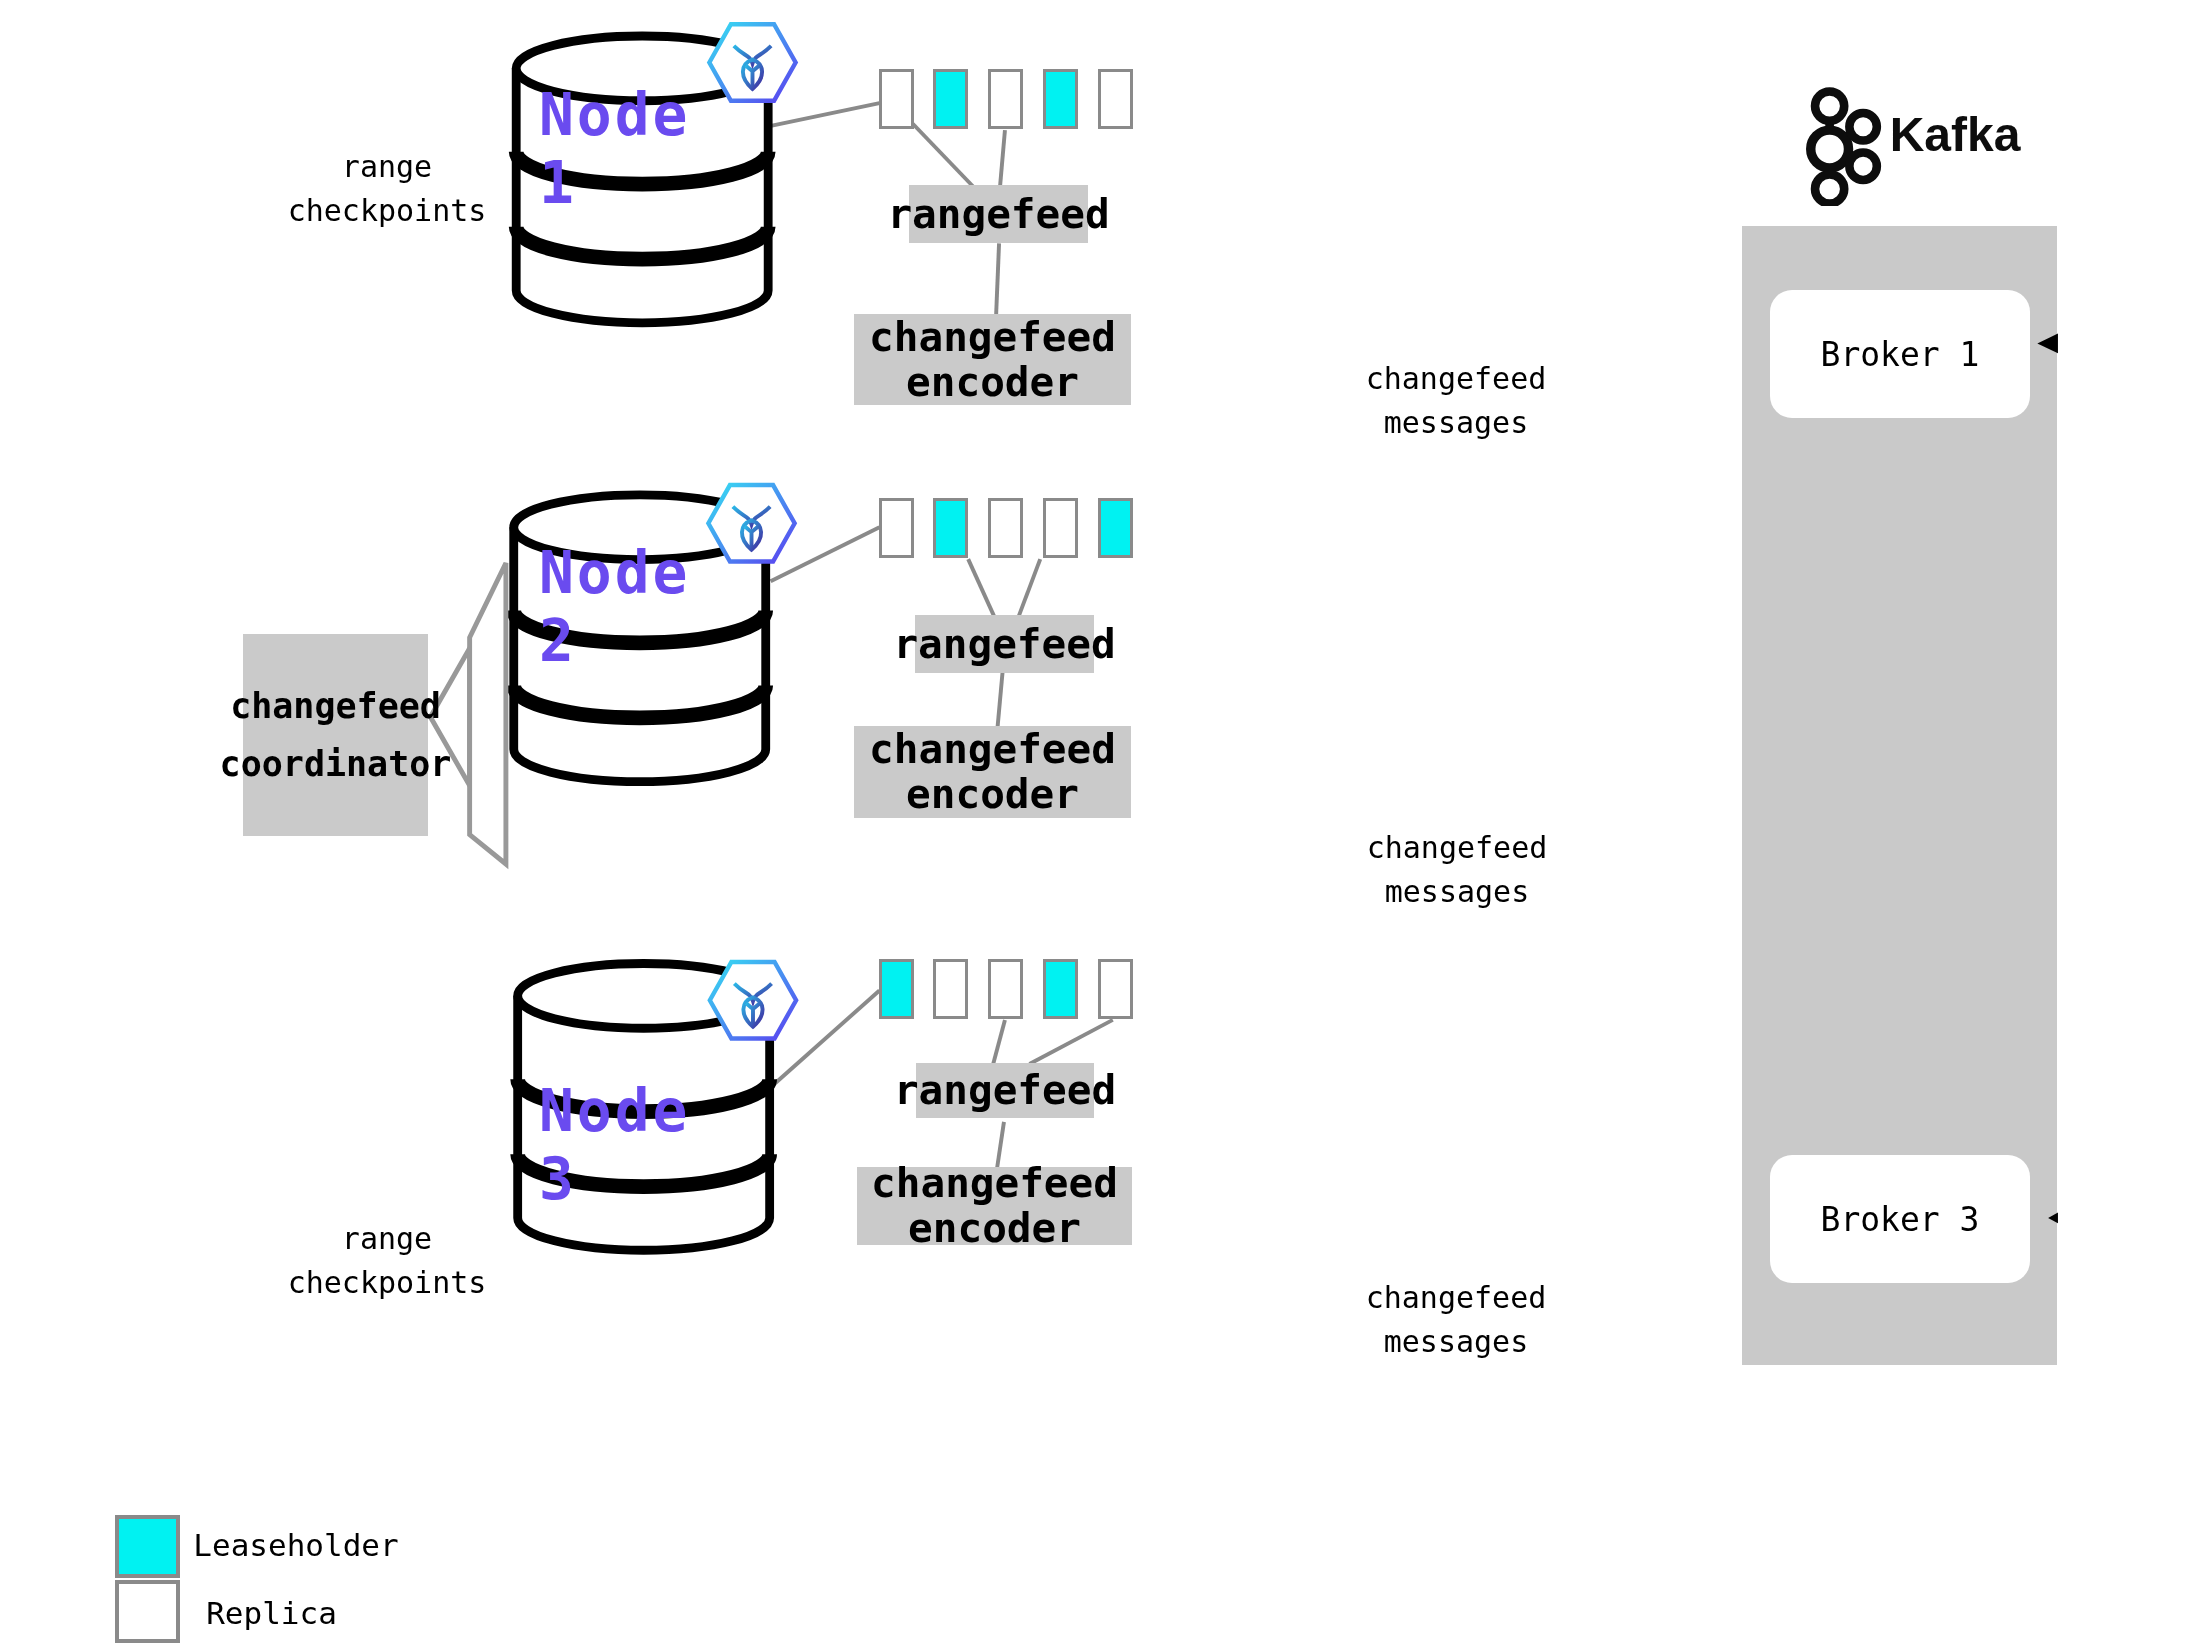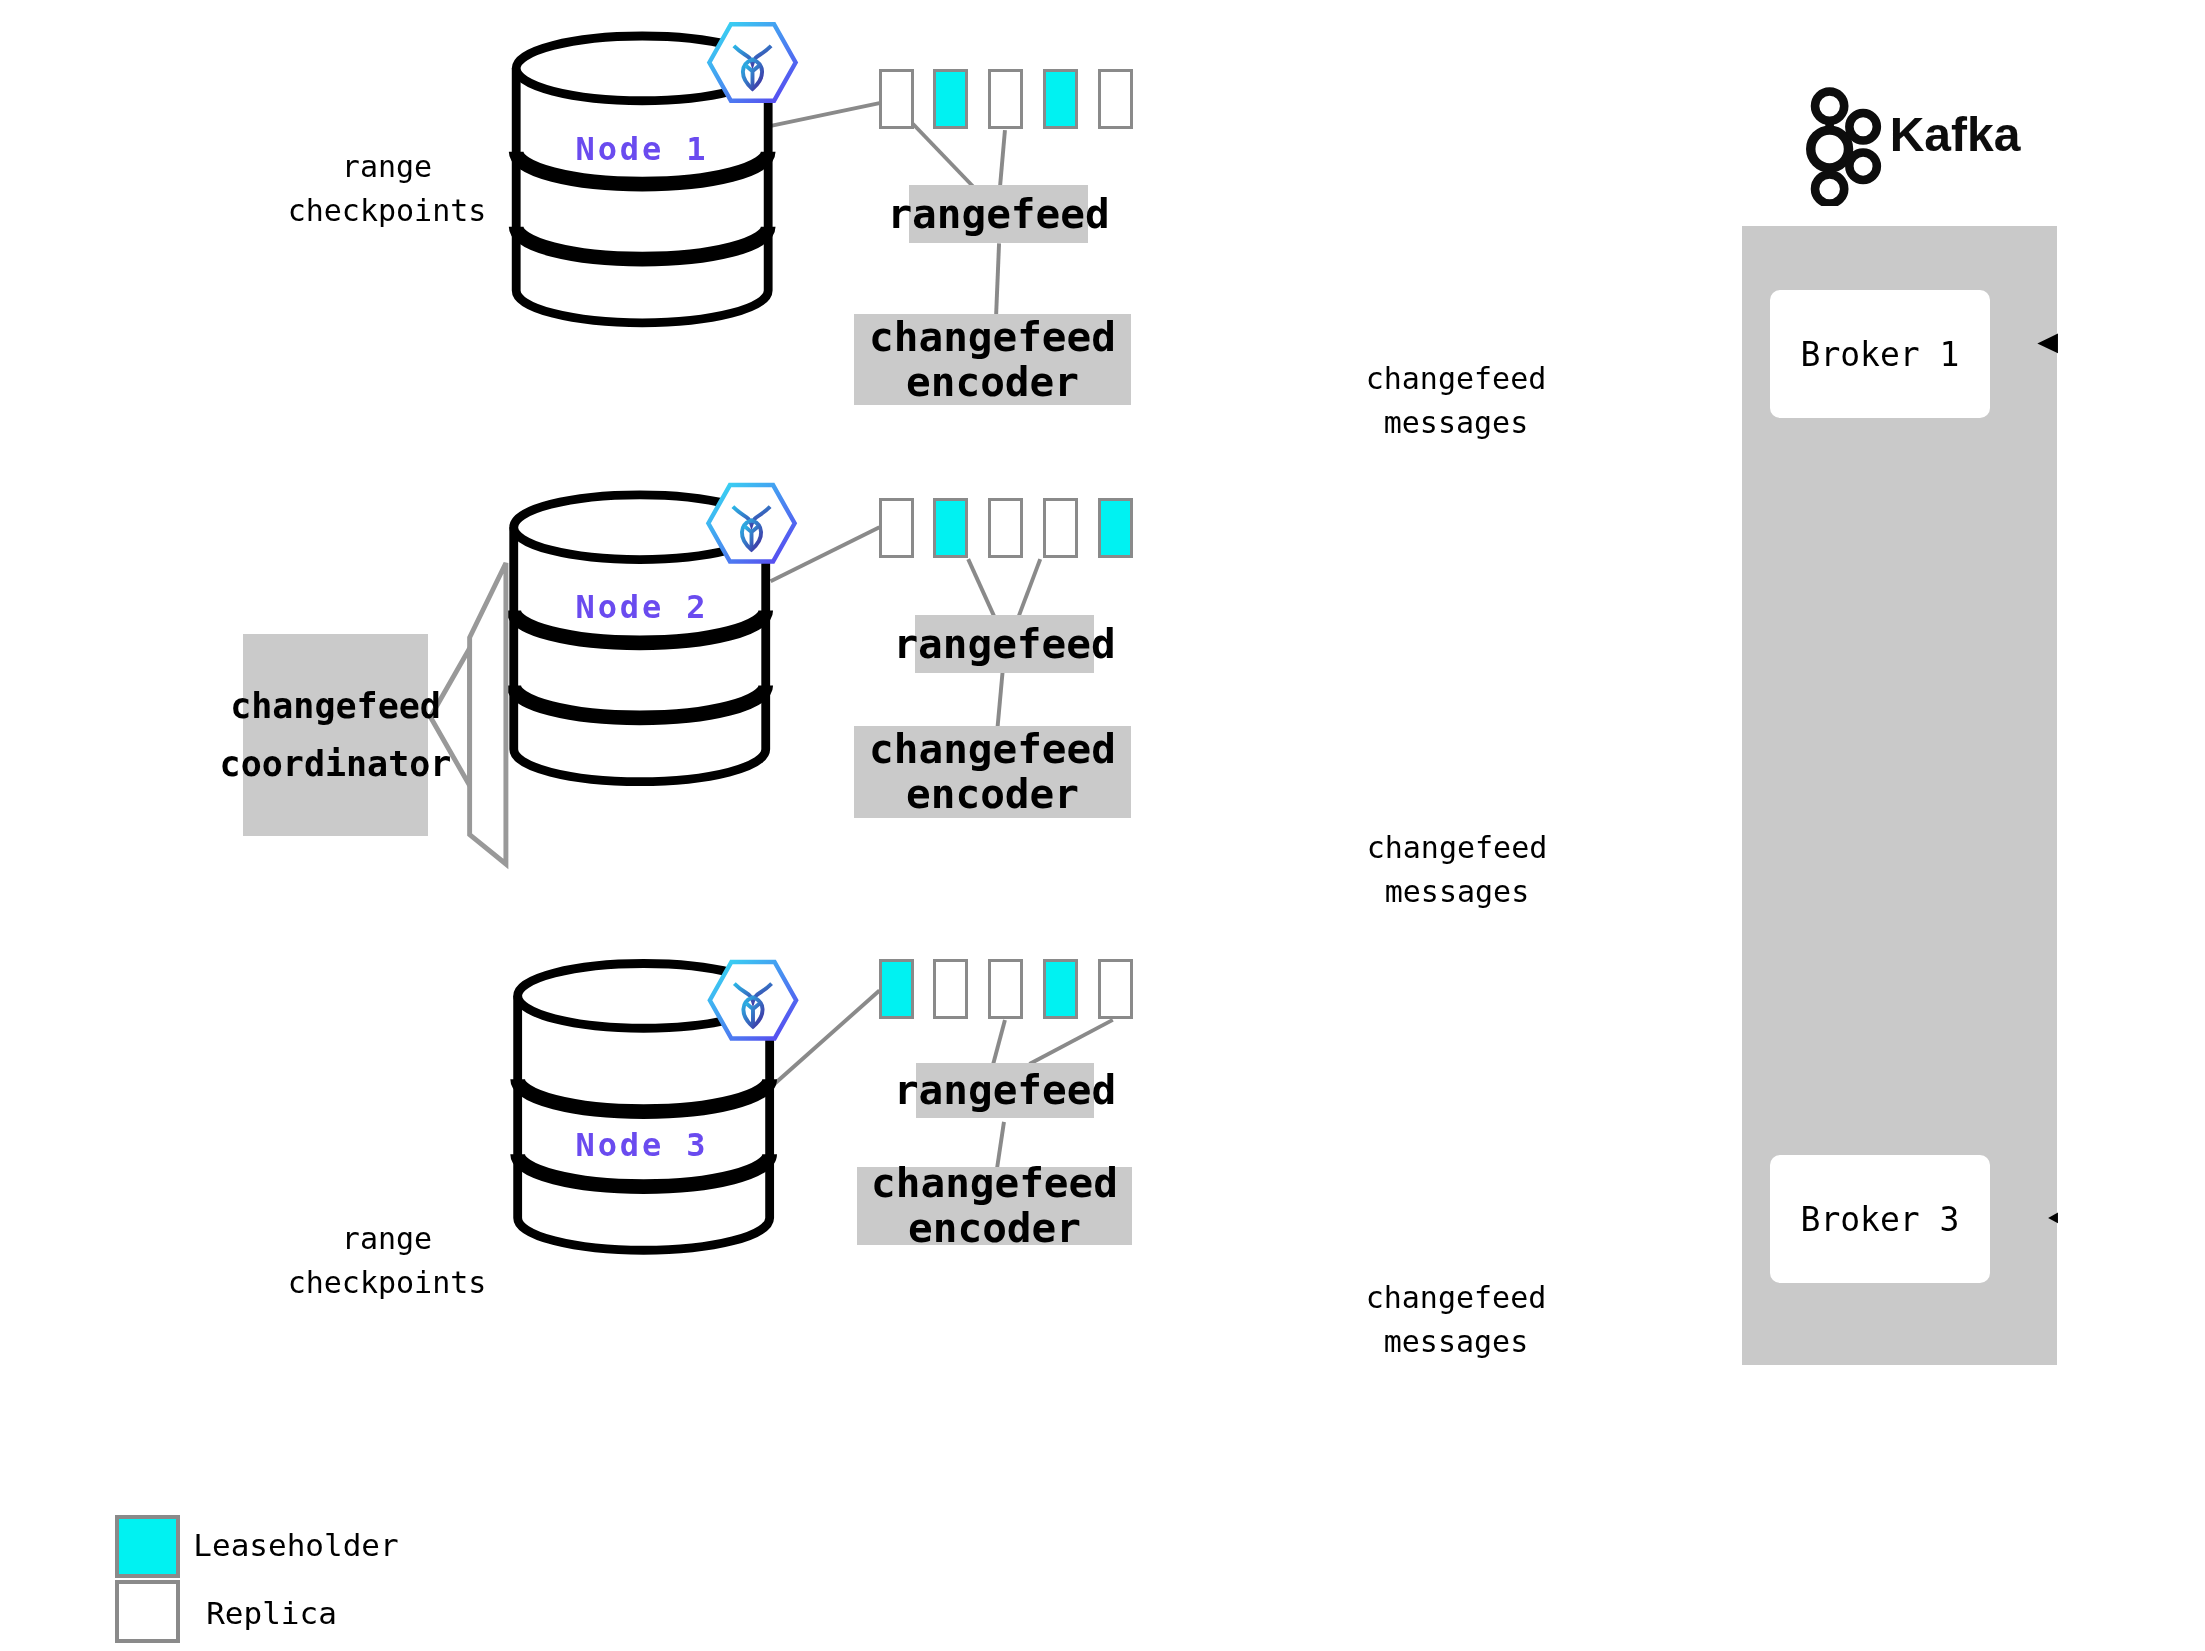--- a/index.html
+++ b/index.html
@@ -15,27 +15,27 @@
         align-items:center;justify-content:center;text-align:center;
         font-size:41px;line-height:45px;font-family:"DejaVu Sans Mono",monospace;font-weight:bold;}
   .coordinator{font-weight:bold;font-size:35px;line-height:58px;}
   
   .range-sq{position:absolute;width:35px;height:60px;border:3.9px solid #8a8a8a;box-sizing:border-box;background:transparent;}
   [data-type="replica"]{background:#ffffff;}
   [data-type="leaseholder"]{background:#00f2f2;}
   [data-type="empty"]{background:transparent;}
   
   .node-title{position:absolute;width:206px;height:47px;display:flex;align-items:center;justify-content:center;
-              color:#6a4bef;font-weight:bold;font-size:32px;letter-spacing:2.9px;font-family:"DejaVu Sans Mono",monospace;}
+              color:#6a4bef;font-weight:bold;font-size:58px;letter-spacing:2.9px;font-family:"DejaVu Sans Mono",monospace;}
   
   .panel{position:absolute;left:1742px;top:226px;width:315px;height:1139px;background:#c9c9c9;}
   .kafka-box{position:absolute;left:1772px;top:47px;width:257px;height:173px;background:#ffffff;}
   .kafka-text{position:absolute;left:112px;top:43px;width:142px;height:88px;display:flex;align-items:center;justify-content:center;
               font-family:"Liberation Sans",sans-serif;font-weight:bold;font-size:48px;color:#0d0d0d;}
-  .broker{position:absolute;left:1770px;width:220px;height:128px;background:#ffffff;border-radius:10px;
+  .broker{position:absolute;left:1770px;width:260px;height:128px;background:#ffffff;border-radius:22px;
           display:flex;align-items:center;justify-content:center;font-size:33px;font-family:"DejaVu Sans Mono",monospace;}
   
   .pill{position:absolute;left:964px;top:1458px;width:469px;height:54px;background:#ffffff;border-radius:29px;
         display:flex;align-items:center;justify-content:center;font-size:31px;font-family:"Liberation Mono",monospace;font-weight:bold;}
   
   .legend-sq{position:absolute;width:65px;height:63px;border:4.9px solid #8a8a8a;box-sizing:border-box;}
   .legend-label{position:absolute;background:#ffffff;display:flex;align-items:center;justify-content:center;
                 font-size:31px;font-family:"DejaVu Sans Mono",monospace;}
 </style>
 </head>

